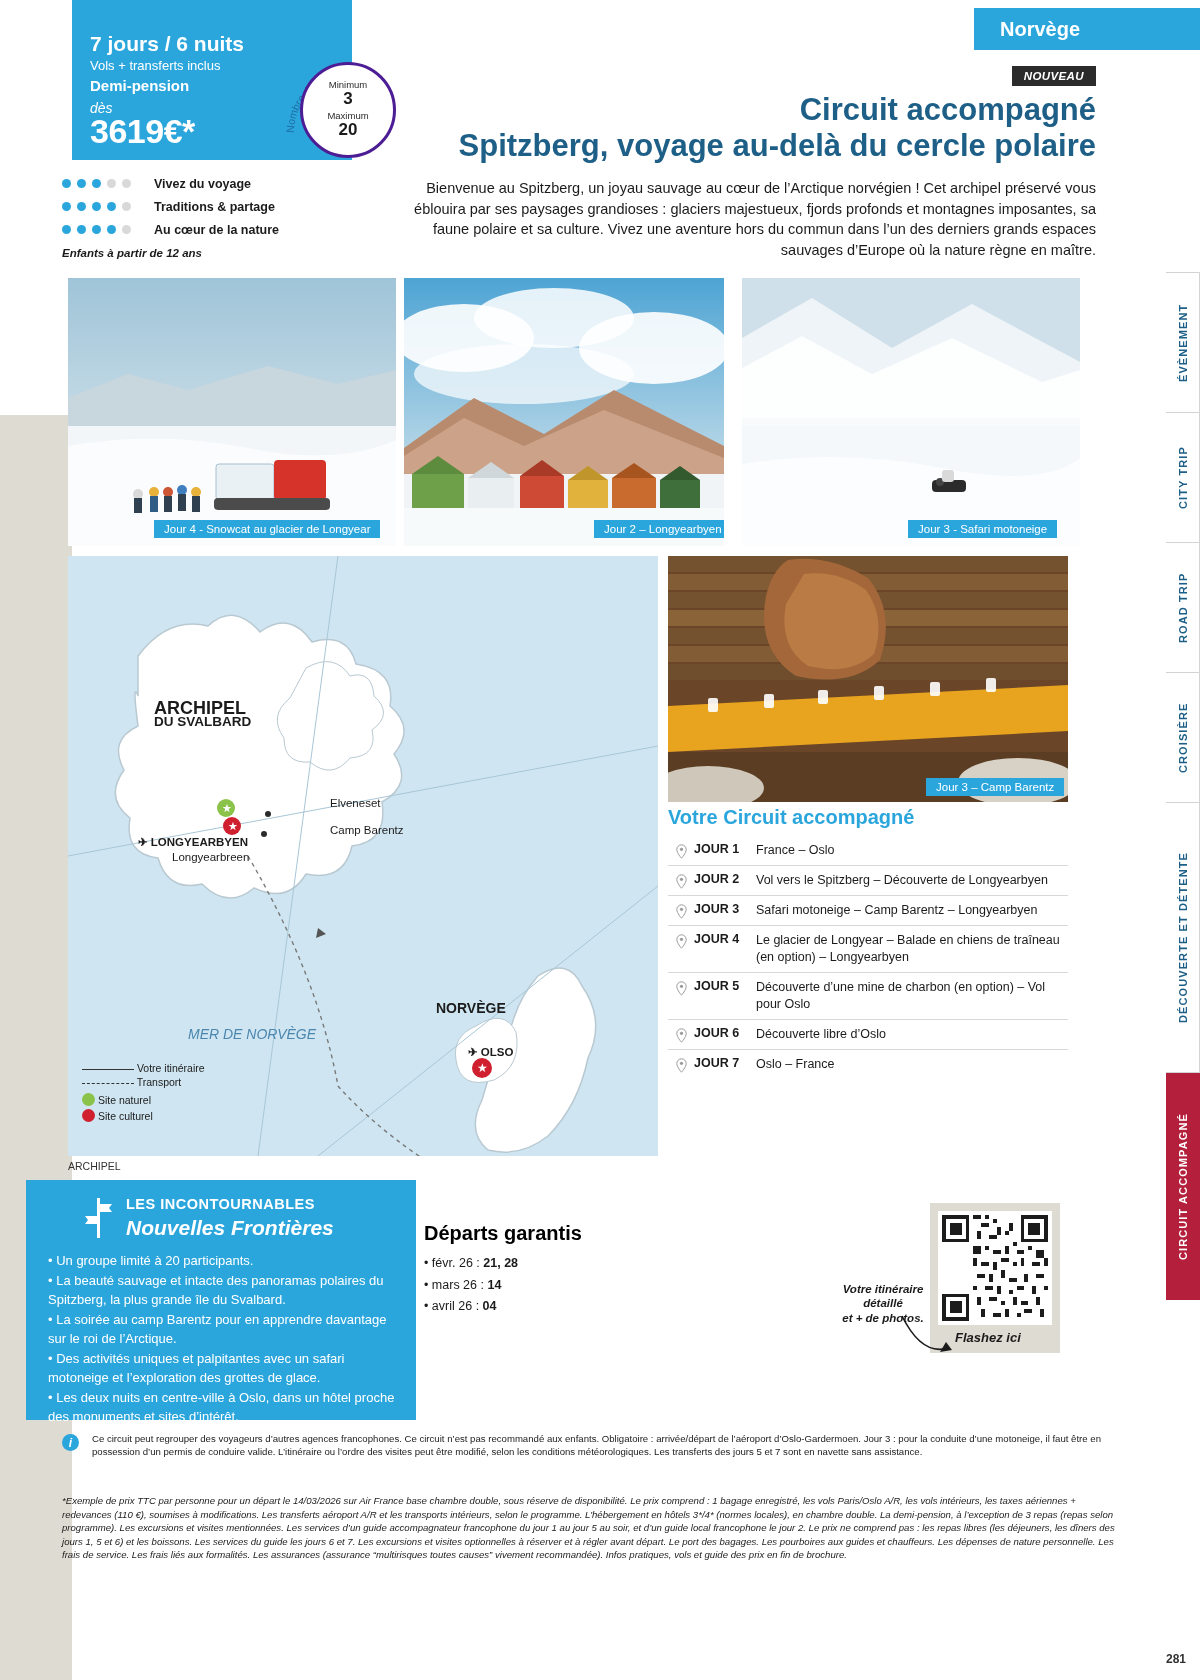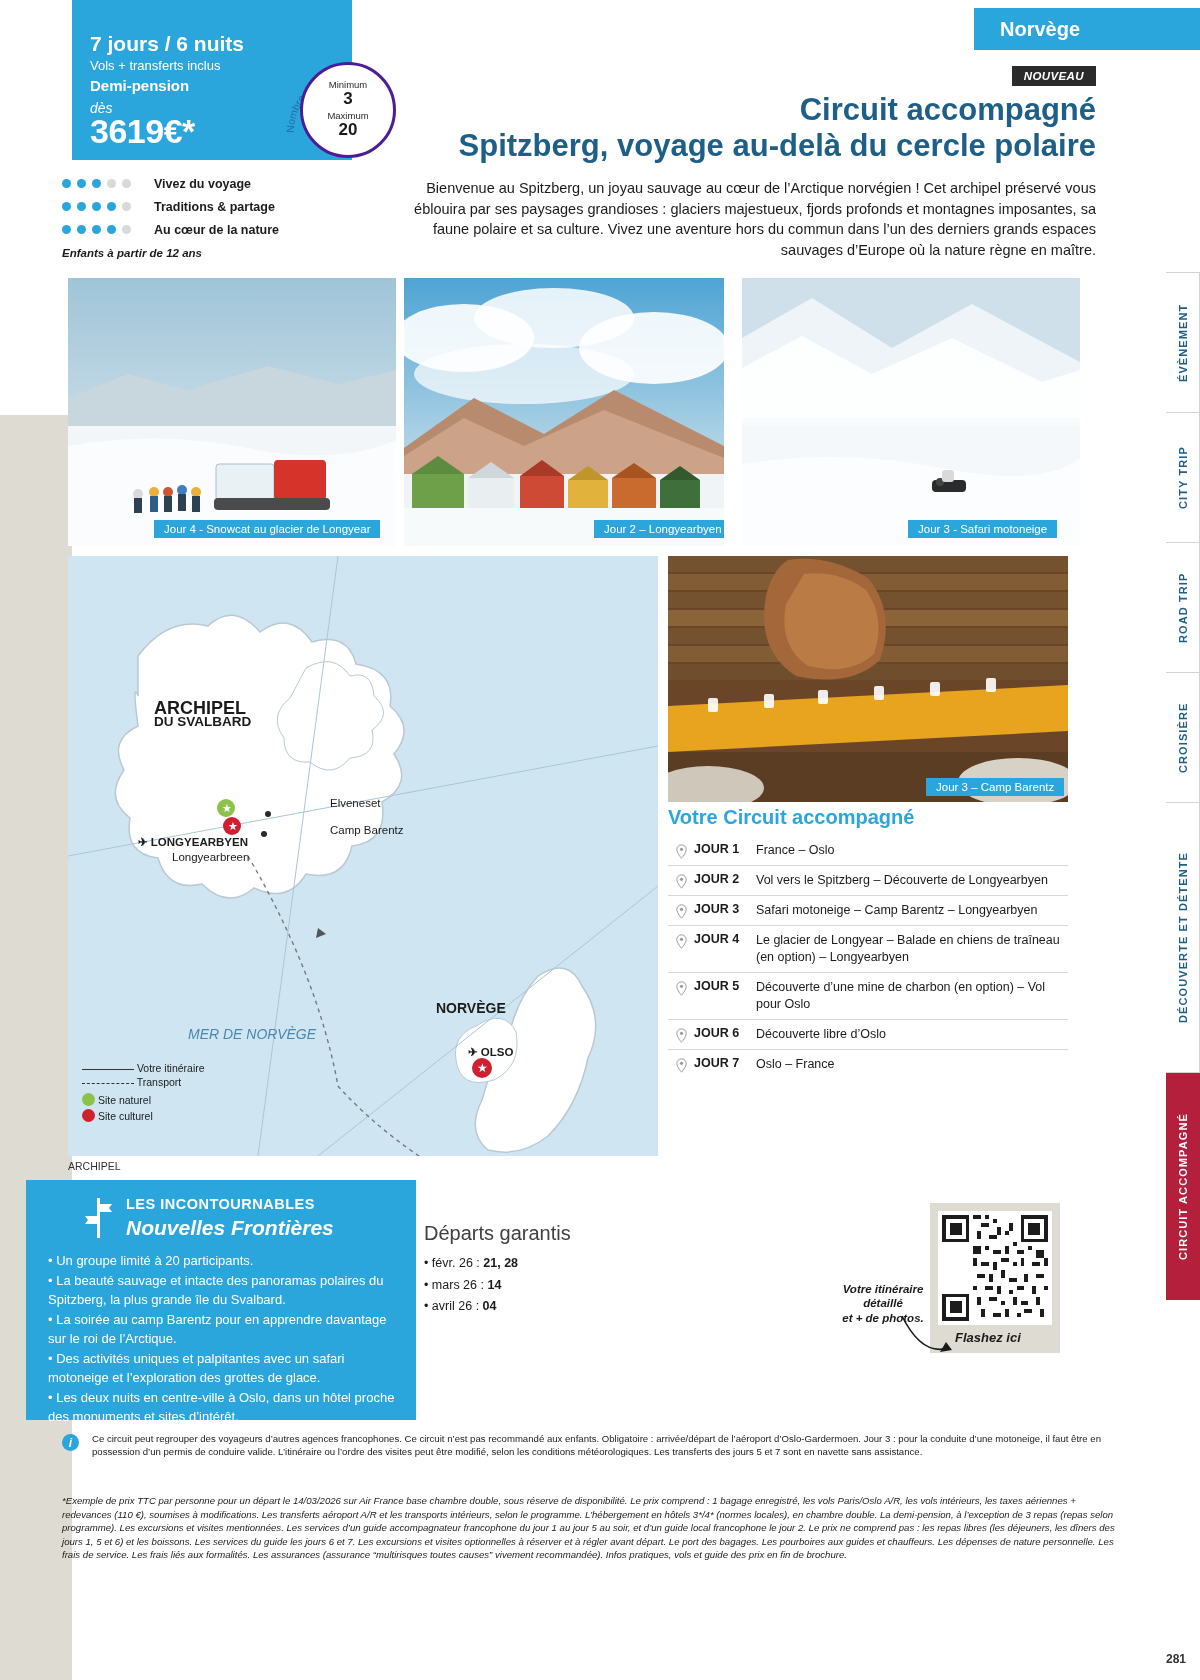--- a/index.html
+++ b/index.html
@@ -130,21 +130,21 @@
   .inc-box {
     position:absolute; left:26px; top:1180px; width:390px; height:240px;
     background:#2ba6dd; color:#fff;
   }
   .inc-title { position:absolute; left:100px; top:16px; font-size:14.5px; font-weight:bold; letter-spacing:.5px; }
   .inc-title2 { position:absolute; left:100px; top:36px; font-size:21px; font-weight:bold; font-style:italic; }
   .inc-list { position:absolute; left:22px; top:72px; width:350px; font-size:13px; line-height:1.42; }
   .inc-list p { margin:0 0 2px 0; }
 
   
-  .dep-title { position:absolute; left:424px; top:1222px; font-size:20px; font-weight:normal; color:#404040; }
+  .dep-title { position:absolute; left:424px; top:1222px; font-size:20px; font-weight:bold; color:#000000; }
   .dep-list { position:absolute; left:424px; top:1253px; font-size:12.5px; line-height:1.72; }
   .dep-list b { color:#1b1b1b; }
 
   
   .qr-box { position:absolute; left:930px; top:1203px; width:130px; height:150px; background:#dedbd2; }
   .qr { position:absolute; left:938px; top:1211px; width:114px; height:114px; background:#fff; }
   .flash { position:absolute; left:955px; top:1330px; font-size:13px; font-style:italic; font-weight:bold; }
   .itin-note { position:absolute; left:828px; top:1282px; width:110px; font-size:11.5px; font-style:italic; font-weight:bold; text-align:center; line-height:1.25; }
 
   

